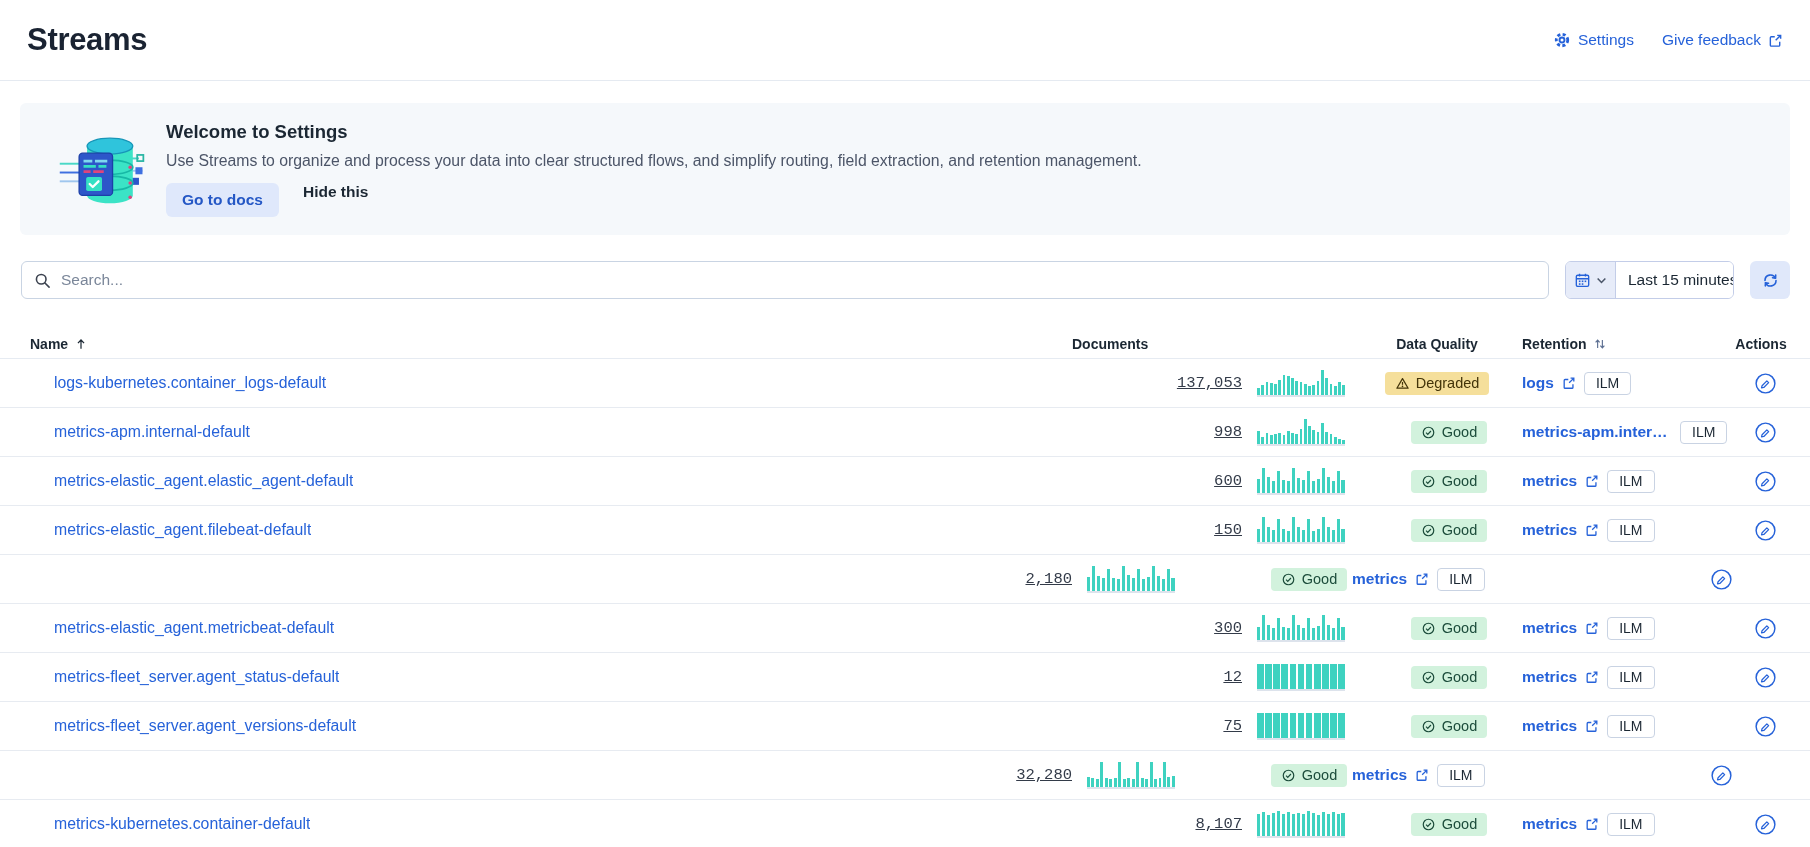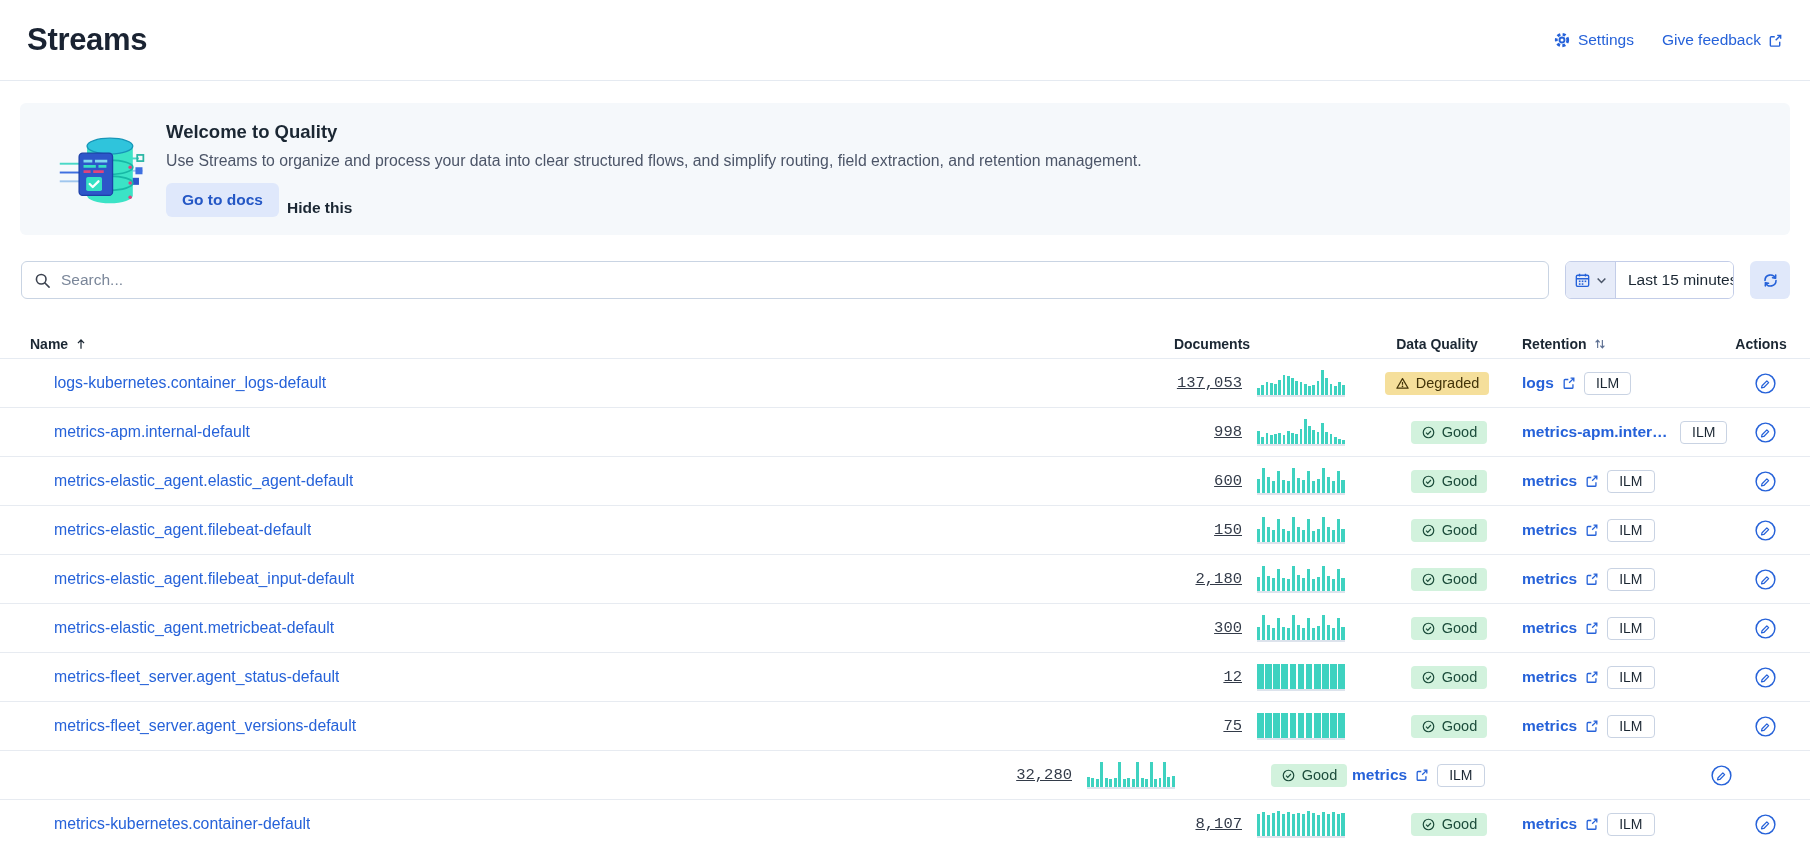--- a/index.html
+++ b/index.html
@@ -14,21 +14,21 @@
   .hlink { display:inline-flex; align-items:center; gap:7px; color:#2662D9;
     font-size:15.5px; font-weight:500; text-decoration:none; cursor:pointer; }
 
   
   .banner { margin:22px 20px 0 20px; background:#F5F8FB; border-radius:6px;
     display:flex; align-items:center; padding:20px 30px 20px 38px; height:132px; }
   .banner-illustration { width:88px; height:82px; flex:0 0 auto; margin-right:20px; }
   .banner-body { display:flex; flex-direction:column; gap:9px; }
   .banner-title { font-size:18.5px; font-weight:700; color:#1b2733; }
   .banner-desc { font-size:15.8px; color:#4c5568; }
-  .banner-actions { display:flex; align-items:flex-end; gap:8px; margin-top:4px; }
+  .banner-actions { display:flex; align-items:flex-start; gap:24px; margin-top:4px; }
   .docs-btn { background:#DFE8FB; color:#2457C5; border:none; border-radius:6px;
     font-size:15.5px; font-weight:600; padding:8px 16px; cursor:pointer;
     font-family:inherit; }
   .hide-btn { background:none; border:none; font-size:15.5px; font-weight:600;
     color:#1b2733; cursor:pointer; font-family:inherit; }
 
   
   .toolbar { margin:26px 20px 0 21px; display:flex; align-items:stretch; gap:16px; height:38px; }
   .search-box { flex:1; display:flex; align-items:center; gap:10px;
     border:1px solid #C9D4E3; border-radius:6px; padding:0 12px; background:#fff; }
@@ -45,21 +45,21 @@
     border-radius:6px; display:flex; align-items:center; justify-content:center; cursor:pointer; }
 
   
   .table { margin-top:30px; }
   .grid-row { display:grid; grid-template-columns:1fr 170px 110px 170px 220px 44px;
     align-items:center; padding:0 24px; }
   .thead { height:30px; font-size:14px; font-weight:700; color:#1b2733;
     border-bottom:1px solid #E6EBF2; }
   .th { display:flex; align-items:center; gap:6px; }
   .th.name { padding-left:6px; }
-  .th.docs { grid-column:2/4; justify-content:center; }
+  .th.docs { grid-column:2/4; justify-content:flex-start; }
   .th.quality { justify-content:center; }
   .th.actions { justify-content:center; padding-right:6px; }
   .row { height:49px; border-bottom:1px solid #E7EBF1; }
   .cell { display:flex; align-items:center; min-width:0; }
   .cell.name { padding-left:30px; }
   .cell.name a { color:#2662D9; font-size:15.8px; font-weight:500; text-decoration:none;
     white-space:nowrap; overflow:hidden; text-overflow:ellipsis; cursor:pointer; }
   .cell.docs { justify-content:flex-end; }
   .count { font-family:"Liberation Mono","DejaVu Sans Mono",monospace;
     font-size:15.5px; color:#333b49;text-decoration:underline; }
@@ -138,21 +138,21 @@
       <g stroke-width="3" fill="none">
         <path d="M29 37 h10 M42 37 h14" stroke="#7FD7F0"></path>
         <path d="M29 43 h14 M46 43 h9" stroke="#35E0C4"></path>
         <path d="M29 49 h8 M40 49 h12" stroke="#E0447C"></path>
       </g>
       <rect x="32" y="55" width="18" height="16" rx="2" fill="#35E0C4"></rect>
       <path d="M36 63 l3.5 3.5 L46 60" fill="none" stroke="#fff" stroke-width="2.6" stroke-linecap="round" stroke-linejoin="round"></path>
     </svg>
   </div>
   <div class="banner-body">
-    <div class="banner-title">Welcome to Quality</div>
+    <div class="banner-title">Welcome to Settings</div>
     <div class="banner-desc">Use Streams to organize and process your data into clear structured flows, and simplify routing, field extraction, and retention management.</div>
     <div class="banner-actions">
       <button class="docs-btn">Go to docs</button>
       <button class="hide-btn">Hide this</button>
     </div>
   </div>
 </div>
 
 <div class="toolbar">
   <div class="search-box">
@@ -477,23 +477,20 @@
           <svg width="25" height="25" viewBox="0 0 24 24" fill="none" stroke="#2662D9">
             <circle cx="12" cy="12" r="9" stroke-width="1.4"></circle>
             <path d="M8.7 14.1l4.6-4.6 1.7 1.7-4.6 4.6-2.2.5z" stroke-width="1.2" stroke-linejoin="round"></path>
           </svg>
         </span>
       </button>
     </div>
   </div>
 
   <div class="grid-row row">
-    <div class="cell name">
-      <a>metrics-elastic_agent.filebeat_input-default</a>
-    </div>
     <div class="cell docs">
       <span class="count">2,180</span>
     </div>
     <div class="cell spark">
       <div class="sparkline">
             <span class="bar" style="height: 55%;"></span>
             <span class="bar" style="height: 100%;"></span>
             <span class="bar" style="height: 60%;"></span>
             <span class="bar" style="height: 50%;"></span>
             <span class="bar" style="height: 86%;"></span>

